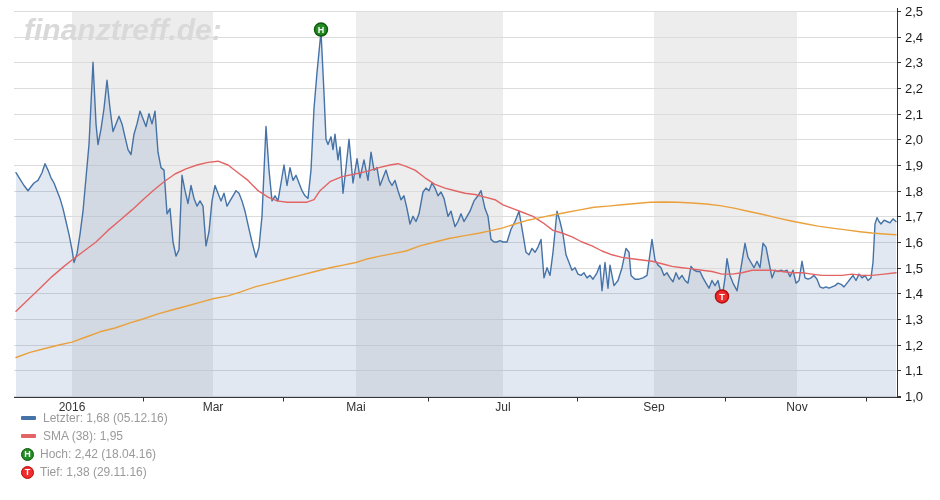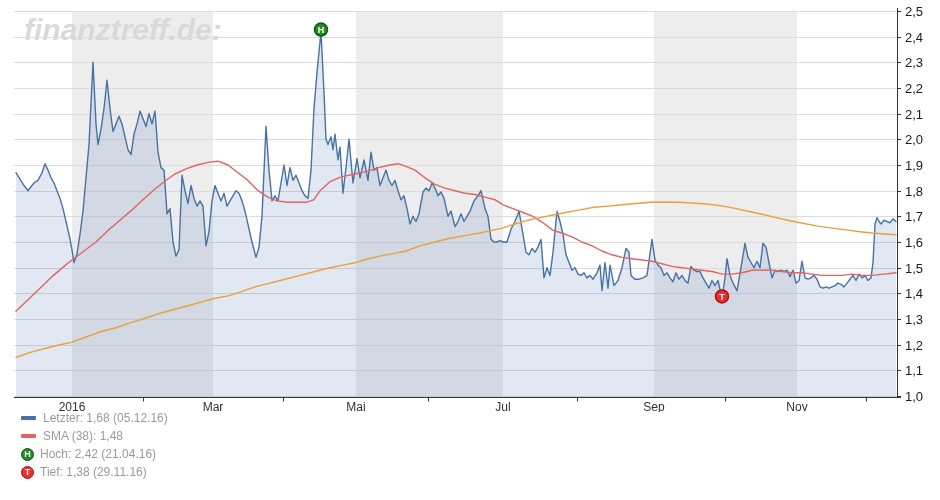--- a/index.html
+++ b/index.html
@@ -104,24 +104,24 @@
       </g>
     </svg>
 
   <div class="legend">
     <div class="legend-row">
       <span class="swatch-dash" style="background: rgb(69, 114, 167);"></span>
       <span class="legend-label">Letzter: 1,68 (05.12.16)</span>
     </div>
     <div class="legend-row">
       <span class="swatch-dash" style="background: rgb(227, 100, 100);"></span>
-      <span class="legend-label">SMA (38): 1,48</span>
+      <span class="legend-label">SMA (38): 1,95</span>
     </div>
     <div class="legend-row">
       <span class="swatch-circle" style="background: rgb(34, 139, 34); border-color: rgb(14, 90, 14);">H</span>
-      <span class="legend-label">Hoch: 2,42 (21.04.16)</span>
+      <span class="legend-label">Hoch: 2,42 (18.04.16)</span>
     </div>
     <div class="legend-row">
       <span class="swatch-circle" style="background: rgb(238, 44, 44); border-color: rgb(178, 17, 17);">T</span>
       <span class="legend-label">Tief: 1,38 (29.11.16)</span>
     </div>
   </div>
 </div>
 
 </body></html>

